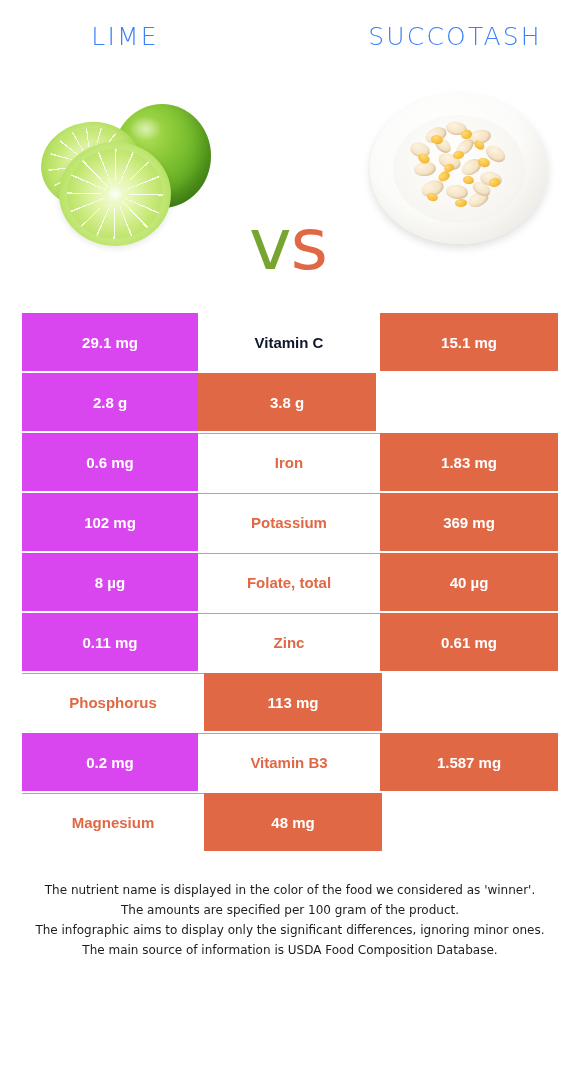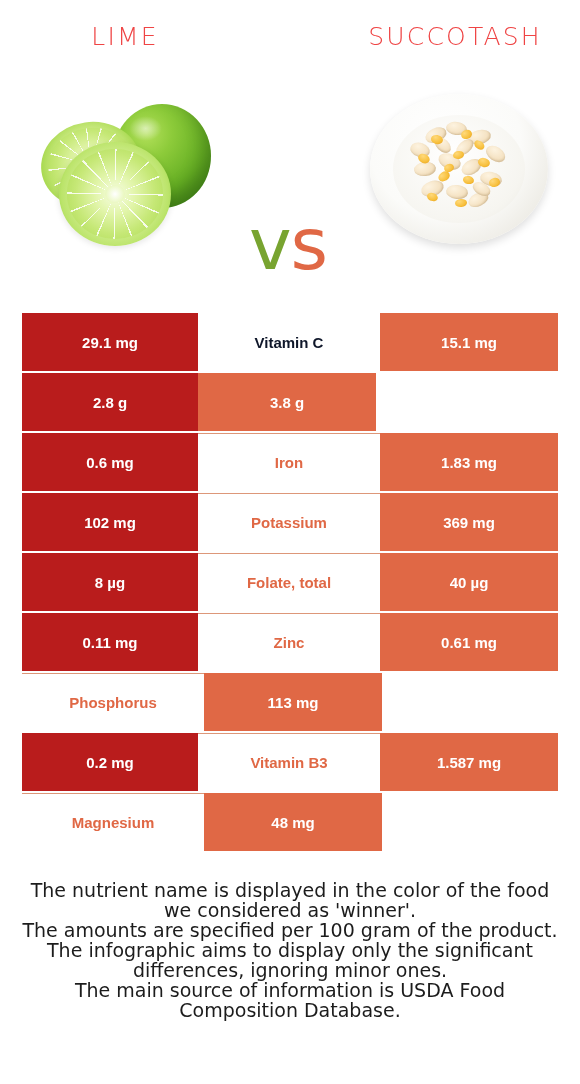--- a/index.html
+++ b/index.html
@@ -23,21 +23,21 @@
     left: 0;
     width: 580px;
     height: 70px;
   }
   .food-title {
     position: absolute;
     top: 22px;
     font-size: 25px;
     font-weight: 300;
     letter-spacing: 2.2px;
-    color: #ef4444;
+    color: #3b82f6;
     text-align: center;
     white-space: nowrap;
     font-family: "DejaVu Sans", sans-serif;
   }
   .food-title.left  { left: 22px;  width: 206px; }
   .food-title.right { left: 352px; width: 206px; }
 
   
   .hero {
     position: absolute;
@@ -179,21 +179,21 @@
   .cell {
     height: 58px;
     display: flex;
     align-items: center;
     justify-content: center;
     font-size: 15px;
     box-sizing: border-box;
   }
   .cell.left {
     width: 176px;
-    background: #b91c1c;
+    background: #d946ef;
     color: #ffffff;
     font-weight: bold;
   }
   .cell.right {
     width: 178px;
     background: #e06845;
     color: #ffffff;
     font-weight: bold;
   }
   .cell.mid {
@@ -207,21 +207,21 @@
   .cell.mid.win-green { color: #0f172a; border-top-color: #9cbe62; }
   .cell.mid.win-orange { color: #e06845; border-top-color: #dd9779; }
 
   
   .footnote {
     position: absolute;
     left: 20px;
     top: 880px;
     width: 540px;
     text-align: center;
-    font-size: 19px;
+    font-size: 12px;
     line-height: 20px;
     color: #1c1c1c;
     font-family: "DejaVu Sans", sans-serif;
   }
   .footnote div { white-space: normal; }
 </style>
 </head>
 <body>
 
 <div class="titles">

